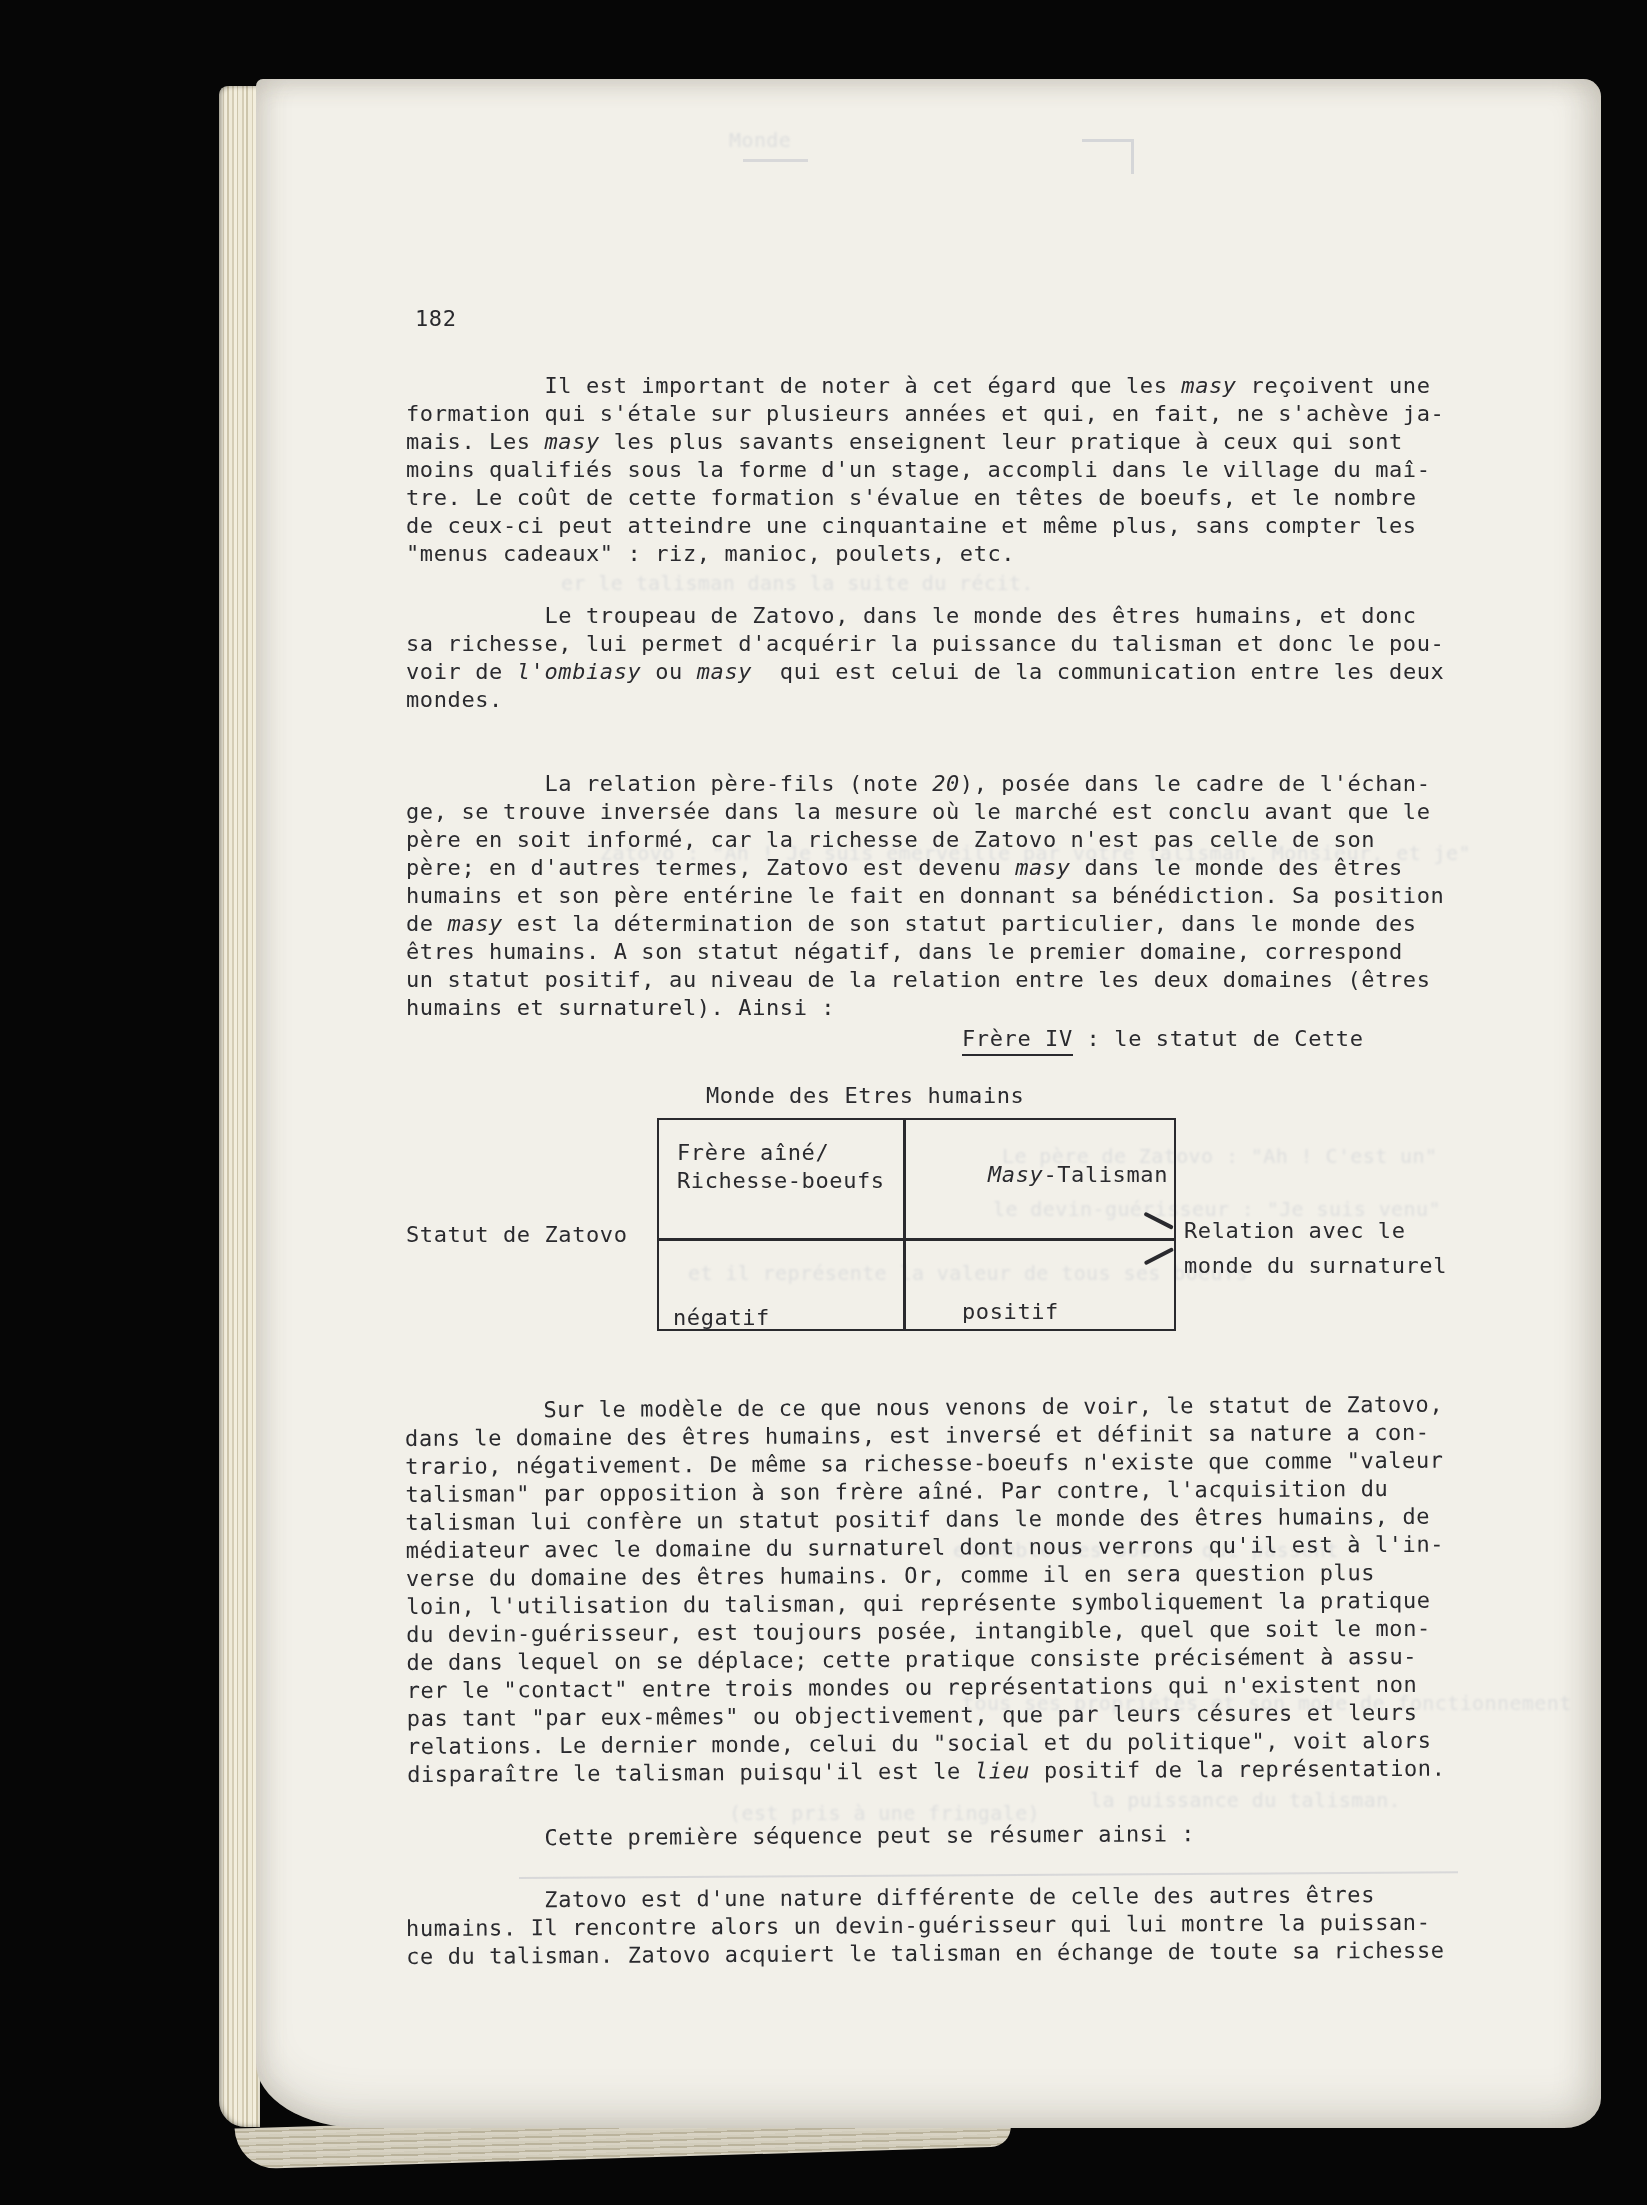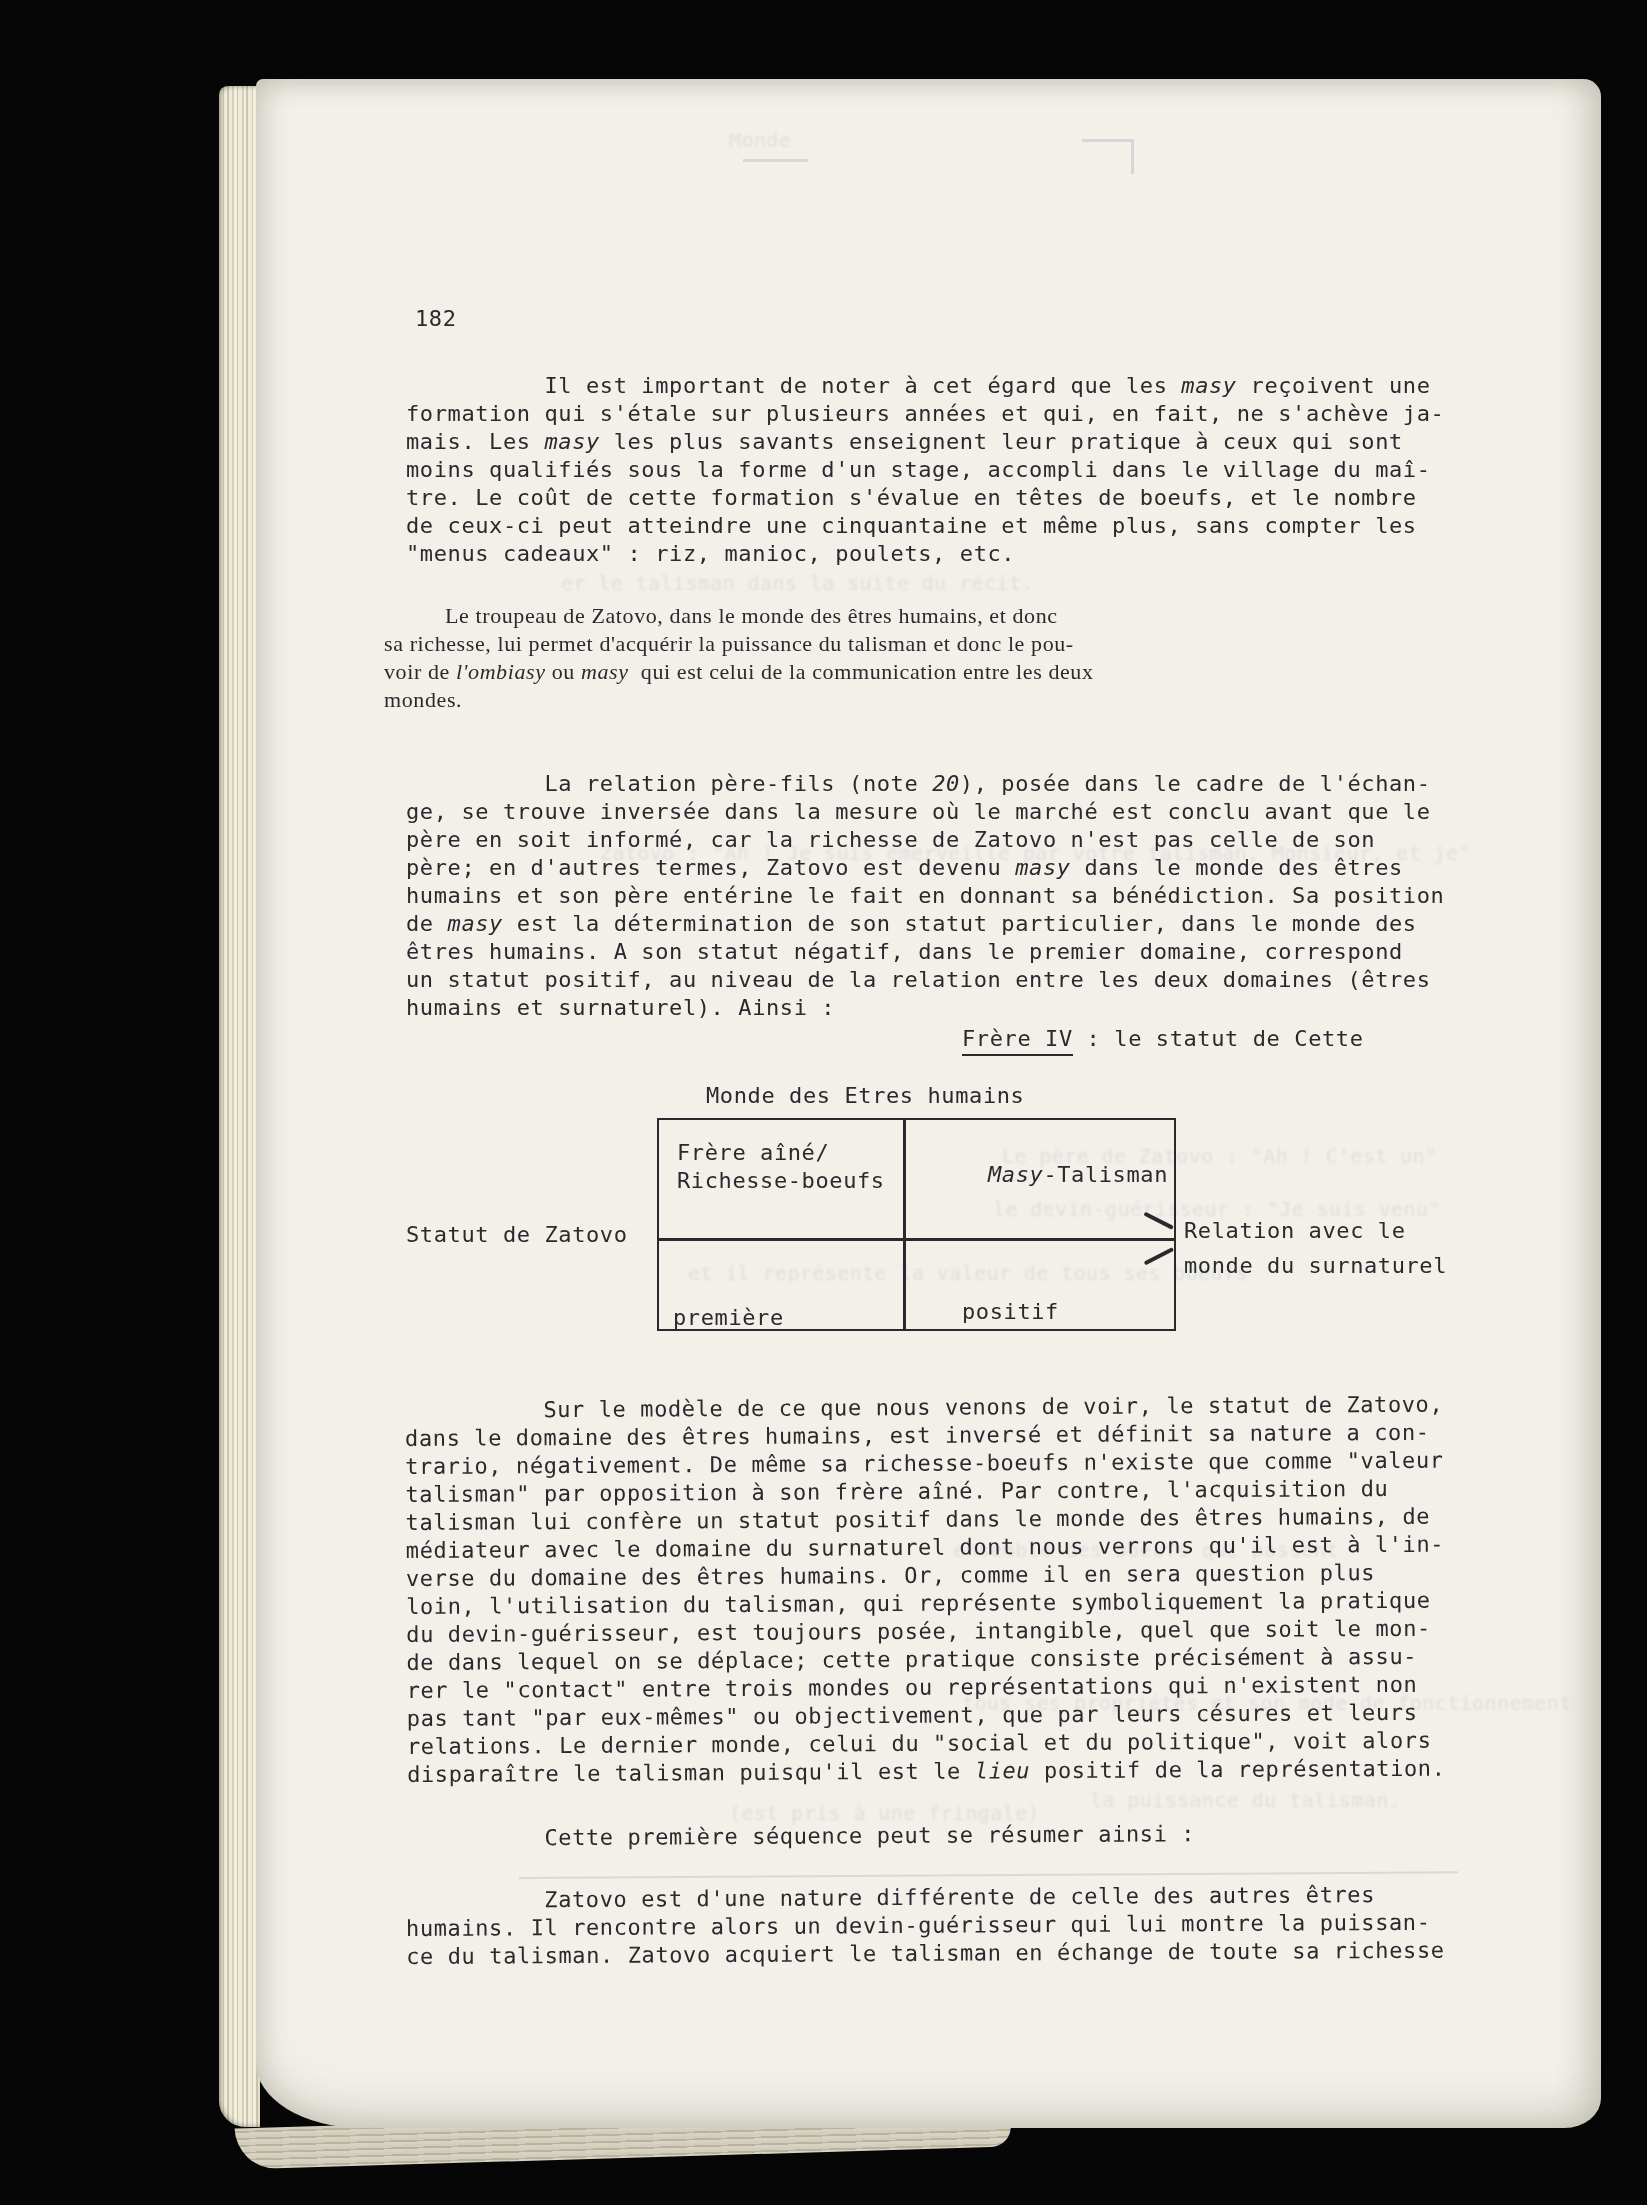--- a/index.html
+++ b/index.html
@@ -67,21 +67,21 @@
 
   <div class="t" style="left:415px;top:305px;">182</div>
 
   <div class="t w1220" style="left:406px;top:372px;">          Il est important de noter à cet égard que les <i>masy</i> reçoivent une
 formation qui s'étale sur plusieurs années et qui, en fait, ne s'achève ja-
 mais. Les <i>masy</i> les plus savants enseignent leur pratique à ceux qui sont
 moins qualifiés sous la forme d'un stage, accompli dans le village du maî-
 tre. Le coût de cette formation s'évalue en têtes de boeufs, et le nombre
 de ceux-ci peut atteindre une cinquantaine et même plus, sans compter les
 "menus cadeaux" : riz, manioc, poulets, etc.</div>
-  <div class="t w1220" style="left:384px;top:602px;font-family:Liberation Serif, serif;">          Le troupeau de Zatovo, dans le monde des êtres humains, et donc
+  <div class="t w1220" style="left:406px;top:602px;">          Le troupeau de Zatovo, dans le monde des êtres humains, et donc
 sa richesse, lui permet d'acquérir la puissance du talisman et donc le pou-
 voir de <i>l'ombiasy</i> ou <i>masy</i>  qui est celui de la communication entre les deux
 mondes.</div>
   <div class="t w1220" style="left:406px;top:738px;margin-top:32px;">          La relation père-fils (note <i>20</i>), posée dans le cadre de l'échan-
 ge, se trouve inversée dans la mesure où le marché est conclu avant que le
 père en soit informé, car la richesse de Zatovo n'est pas celle de son
 père; en d'autres termes, Zatovo est devenu <i>masy</i> dans le monde des êtres
 humains et son père entérine le fait en donnant sa bénédiction. Sa position
 de <i>masy</i> est la détermination de son statut particulier, dans le monde des
 êtres humains. A son statut négatif, dans le premier domaine, correspond
@@ -94,21 +94,21 @@
 
   <div class="sbox"></div>
   <div class="sdiv-v"></div>
   <div class="sdiv-h"></div>
   <div class="arrow-bar ab1"></div>
   <div class="arrow-bar ab2"></div>
 
   <div class="t" style="left:677px;top:1139px;">Frère aîné/</div>
   <div class="t" style="left:677px;top:1167px;">Richesse-boeufs</div>
   <div class="t" style="left:988px;top:1161px;"><i>Masy</i>-Talisman</div>
-  <div class="t" style="left:673px;top:1304px;">première</div>
+  <div class="t" style="left:673px;top:1304px;">négatif</div>
   <div class="t" style="left:962px;top:1298px;">positif</div>
 
   <div class="t" style="left:406px;top:1221px;">Statut de Zatovo</div>
   <div class="t" style="left:1184px;top:1217px;">Relation avec le</div>
   <div class="t" style="left:1184px;top:1252px;">monde du surnaturel</div>
 
   <div class="t w1220 tilt" style="left:406px;top:1397px;">          Sur le modèle de ce que nous venons de voir, le statut de Zatovo,
 dans le domaine des êtres humains, est inversé et définit sa nature a con-
 trario, négativement. De même sa richesse-boeufs n'existe que comme "valeur
 talisman" par opposition à son frère aîné. Par contre, l'acquisition du

